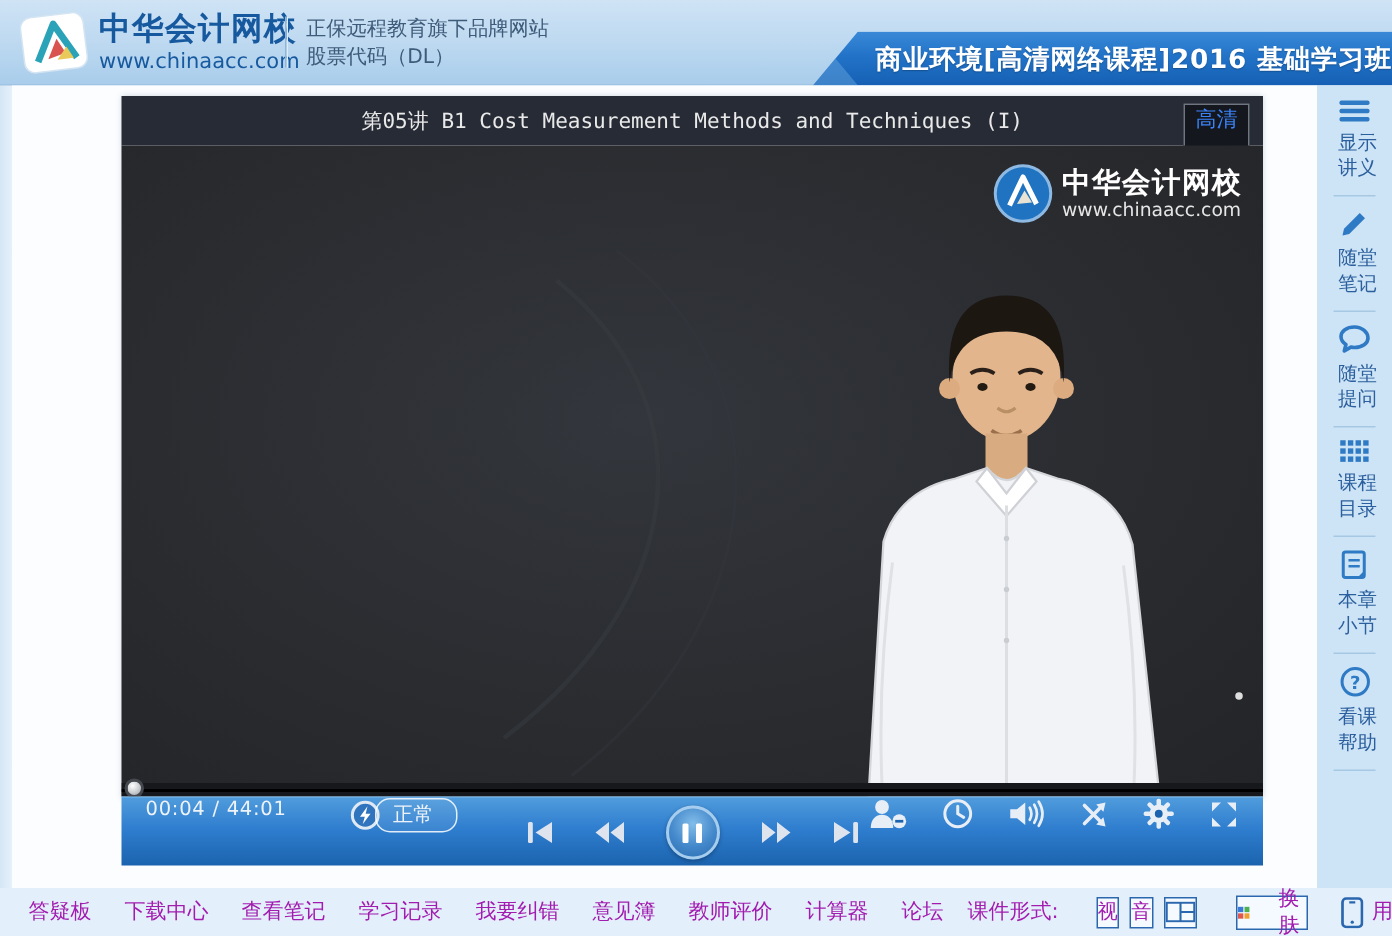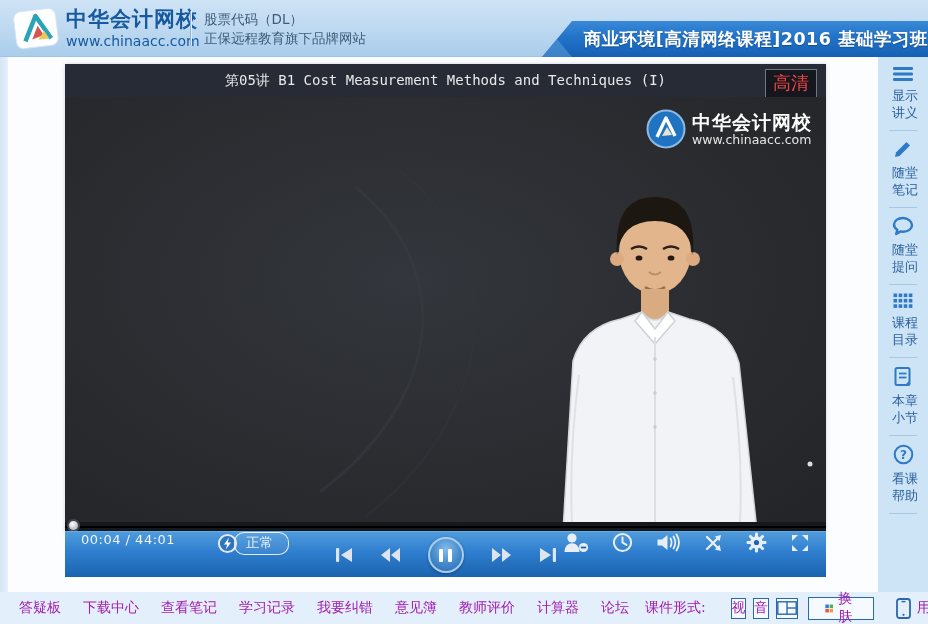--- a/index.html
+++ b/index.html
@@ -27,28 +27,28 @@
     border-style:solid; border-width:36px 0 0 30px;
     border-color:transparent transparent transparent transparent;
     border-left-color:#5c9edb; opacity:.55; }
   .ribbon-text { color:#fff; font-size:17.5px; font-weight:bold; letter-spacing:.5px;
     text-shadow:0 1px 1px rgba(0,0,0,.25); white-space:nowrap; }
 
   
   .main-area { position:absolute; left:8px; top:57px; width:870px; height:535px; background:#fcfdff; }
 
   
-  .player { position:absolute; left:65px; top:64px; width:761px; height:468px;
+  .player { position:absolute; left:81px; top:64px; width:761px; height:468px;
     box-shadow:0 0 4px rgba(60,90,120,.25); }
   .video-title-bar { position:relative; height:33px; background:#262b35;
     display:flex; align-items:center; justify-content:center; }
   .video-title { color:#e9e9e9; font-size:14px;
     font-family:"DejaVu Sans Mono","Liberation Mono",monospace; letter-spacing:0; }
   .hd-badge { position:absolute; right:9px; top:5px; background:#14171d;
-    border:1px solid #707680; color:#ef4444; font-size:18px; padding:1px 7px 14px; cursor:pointer; }
+    border:1px solid #707680; color:#3b82f6; font-size:14px; padding:1px 7px 14px; cursor:pointer; }
 
   .video-body { position:relative; height:434px; overflow:hidden;
     background:radial-gradient(ellipse at 45% 42%, #33363c 0%, #2a2c30 55%, #232428 100%); }
   .slide-heading { position:absolute; left:30px; top:54px; color:#c2ce49;
     font-size:23px; font-family:"Liberation Sans","DejaVu Sans",sans-serif; }
   .vid-watermark { position:absolute; right:14px; top:12px; display:flex; align-items:center; gap:6px; }
   .wm-text .wm-name { color:#fff; font-size:19px; font-weight:bold; letter-spacing:1px; line-height:22px; }
   .wm-text .wm-url { color:#e6e6e6; font-size:12.5px; line-height:14px; }
   .presenter-svg { position:absolute; left:0; top:0; }
 
@@ -88,21 +88,21 @@
   .bottom-bar { position:absolute; left:0; top:592px; width:928px; height:32px;
     background:#e3effb; display:flex; align-items:center; padding-left:19px;
     font-size:14px; color:#a21caf; }
   .blink { cursor:pointer; white-space:nowrap; }
   .sep { width:1px; height:14px; background:#a9c8e3; margin:0 11px; }
   .fmt-label { margin-left:16px; margin-right:18px; white-space:nowrap; }
   .fmt-box { width:21px; height:21px; border:1px solid #2b67ae; display:flex; align-items:center;
     justify-content:center; font-size:13.5px; margin-left:7px; cursor:pointer; background:#f4faff; }
   .fmt-box.wide { width:26px; }
   .skin-btn { height:23px; border:1px solid #2b67ae; background:#f4faff; display:flex; align-items:center;
-    gap:5px; padding:0 16px; margin-left:10px; cursor:pointer; }
+    gap:19px; padding:0 0; margin-left:26px; cursor:pointer; }
   .mobile-link { display:flex; align-items:center; gap:6px; cursor:pointer; white-space:nowrap; }
 </style>
 </head>
 <body>
 
 <div class="page">
 
   <div class="top-header">
     <div class="logo">
       <svg width="52" height="46" viewBox="0 0 52 46">
@@ -113,22 +113,22 @@
           <path d="M27 34 L34 26 L38 34 Z" fill="#e8c95a"></path>
         </g>
       </svg>
     </div>
     <div class="brand">
       <div class="brand-name">中华会计网校</div>
       <div class="brand-url">www.chinaacc.com</div>
     </div>
     <div class="header-div"></div>
     <div class="tagline">
+      <div>正保远程教育旗下品牌网站</div>
       <div>股票代码（DL）</div>
-      <div>正保远程教育旗下品牌网站</div>
     </div>
     <div class="ribbon">
       <span class="ribbon-text">商业环境[高清网络课程]2016 基础学习班</span>
     </div>
   </div>
 
   <div class="main-area"></div>
 
   <div class="player">
 

